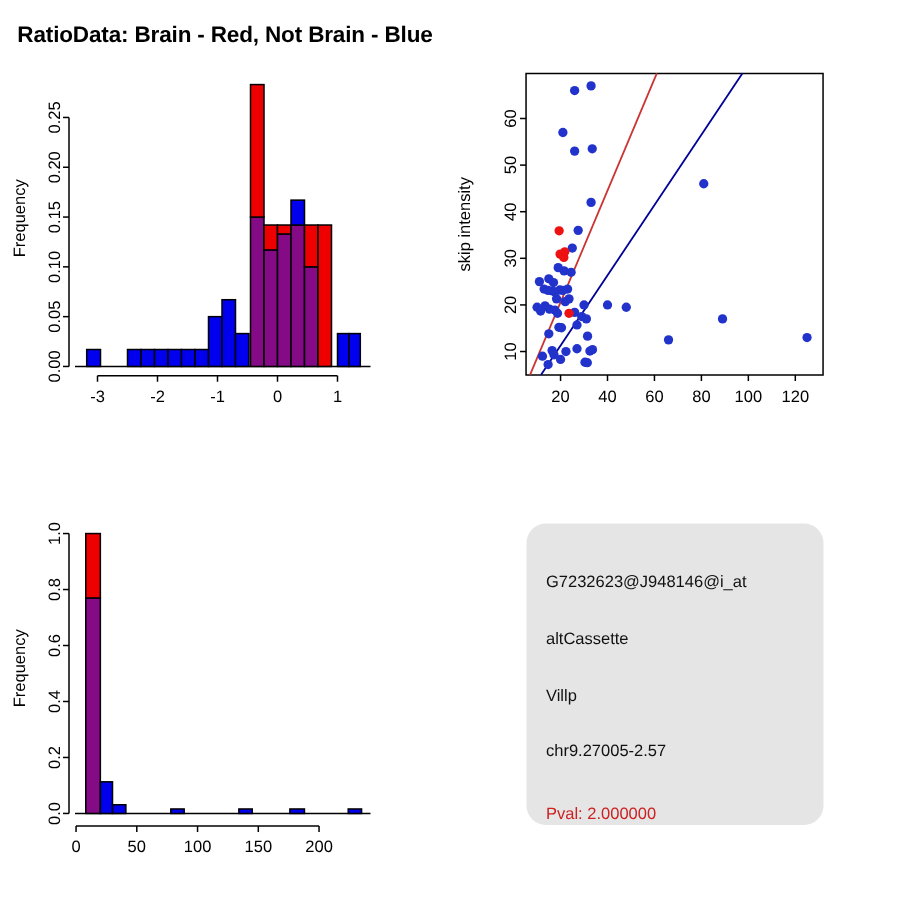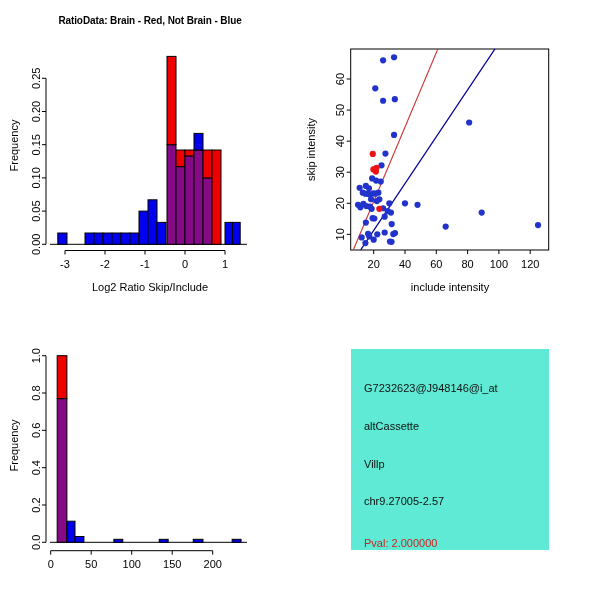--- a/index.html
+++ b/index.html
@@ -4,21 +4,21 @@
 <style>
   html,body{margin:0;padding:0;}
   body{width:600px;height:600px;background:#fff;position:relative;
        font-family:"Liberation Sans",sans-serif;overflow:hidden;}
   .panel{position:absolute;width:300px;height:300px;}
   #p1{left:0;top:0}
   #p2{left:300px;top:0}
   #p3{left:0;top:300px}
   #p4{left:300px;top:300px}
   .chart-title{position:absolute;left:0;top:15px;width:300px;text-align:center;
-       font-weight:bold;font-size:10px;letter-spacing:-0.1px;color:#000;white-space:nowrap;}
+       font-weight:bold;font-size:15px;letter-spacing:-0.1px;color:#000;white-space:nowrap;}
   .x-label{position:absolute;left:0;top:281px;width:300px;text-align:center;
        font-size:11px;color:#000;}
   .y-label{position:absolute;width:200px;height:13px;left:-86px;top:139px;
        text-align:center;font-size:11px;color:#000;transform:rotate(-90deg);}
   #p2 .y-label{left:-89px;top:143px;}
   svg.plot{position:absolute;left:0;top:0;}
   .info-box{position:absolute;left:51px;top:49px;width:198px;height:201px;}
   .info-line{position:absolute;left:13px;font-size:11px;white-space:nowrap;}
 </style>
 </head>
@@ -69,21 +69,20 @@
       <text x="40" y="211.10000000000002" text-anchor="middle" font-size="11px" font-family="&quot;Liberation Sans&quot;,sans-serif" fill="#000" transform="rotate(-90 40 211.10000000000002)">0.05</text>
       <line x1="46" y1="177.9" x2="42" y2="177.9" stroke="#000"></line>
       <text x="40" y="177.9" text-anchor="middle" font-size="11px" font-family="&quot;Liberation Sans&quot;,sans-serif" fill="#000" transform="rotate(-90 40 177.9)">0.10</text>
       <line x1="46" y1="144.70000000000002" x2="42" y2="144.70000000000002" stroke="#000"></line>
       <text x="40" y="144.70000000000002" text-anchor="middle" font-size="11px" font-family="&quot;Liberation Sans&quot;,sans-serif" fill="#000" transform="rotate(-90 40 144.70000000000002)">0.15</text>
       <line x1="46" y1="111.5" x2="42" y2="111.5" stroke="#000"></line>
       <text x="40" y="111.5" text-anchor="middle" font-size="11px" font-family="&quot;Liberation Sans&quot;,sans-serif" fill="#000" transform="rotate(-90 40 111.5)">0.20</text>
       <line x1="46" y1="78.30000000000001" x2="42" y2="78.30000000000001" stroke="#000"></line>
       <text x="40" y="78.30000000000001" text-anchor="middle" font-size="11px" font-family="&quot;Liberation Sans&quot;,sans-serif" fill="#000" transform="rotate(-90 40 78.30000000000001)">0.25</text>
     </svg>
-  <div class="x-label">Log2 Ratio Skip/Include</div>
   <div class="y-label">Frequency</div>
 </div>
 
 <div class="panel" id="p2">
   <svg class="plot" id="svg-scatter" width="300" height="300" viewBox="0 0 300 300">
       <rect x="50.7" y="49" width="198" height="201" fill="none" stroke="#000"></rect>
       <line x1="53.355000000000004" y1="249.88500000000002" x2="137.865" y2="48.862099999999984" stroke="#CC3333" stroke-width="1.2"></line>
       <line x1="60.7105" y1="249.88500000000002" x2="194.9875" y2="48.862099999999984" stroke="#000099" stroke-width="1.2"></line>
       <circle cx="83.09" cy="60.358" r="3.1" fill="#2233CC"></circle>
       <circle cx="94.045" cy="57.251" r="3.1" fill="#2233CC"></circle>
@@ -164,21 +163,20 @@
       <text x="44" y="203.28" text-anchor="middle" font-size="11px" font-family="&quot;Liberation Sans&quot;,sans-serif" fill="#000" transform="rotate(-90 44 203.28)">20</text>
       <line x1="50.7" y1="172.21" x2="46.7" y2="172.21" stroke="#000"></line>
       <text x="44" y="172.21" text-anchor="middle" font-size="11px" font-family="&quot;Liberation Sans&quot;,sans-serif" fill="#000" transform="rotate(-90 44 172.21)">30</text>
       <line x1="50.7" y1="141.14" x2="46.7" y2="141.14" stroke="#000"></line>
       <text x="44" y="141.14" text-anchor="middle" font-size="11px" font-family="&quot;Liberation Sans&quot;,sans-serif" fill="#000" transform="rotate(-90 44 141.14)">40</text>
       <line x1="50.7" y1="110.07" x2="46.7" y2="110.07" stroke="#000"></line>
       <text x="44" y="110.07" text-anchor="middle" font-size="11px" font-family="&quot;Liberation Sans&quot;,sans-serif" fill="#000" transform="rotate(-90 44 110.07)">50</text>
       <line x1="50.7" y1="79" x2="46.7" y2="79" stroke="#000"></line>
       <text x="44" y="79" text-anchor="middle" font-size="11px" font-family="&quot;Liberation Sans&quot;,sans-serif" fill="#000" transform="rotate(-90 44 79)">60</text>
     </svg>
-  <div class="x-label">include intensity</div>
   <div class="y-label">skip intensity</div>
 </div>
 
 <div class="panel" id="p3">
   <svg class="plot" id="svg-hist2" width="300" height="300" viewBox="0 0 300 300">
       <line x1="50" y1="242.3" x2="247" y2="242.3" stroke="#000"></line>
       <rect x="57.18000000000001" y="98.61800000000002" width="9.719999999999999" height="143.682" fill="#850A85" stroke="#000" stroke-width="1"></rect>
       <rect x="57.18000000000001" y="55.70000000000002" width="9.719999999999999" height="42.918000000000006" fill="#EE0000" stroke="#000" stroke-width="1"></rect>
       <rect x="66.9" y="221.2142" width="8.099999999999994" height="21.085800000000006" fill="#0000EE" stroke="#000" stroke-width="1"></rect>
       <rect x="75" y="236.5154" width="8.909999999999997" height="5.784600000000012" fill="#0000EE" stroke="#000" stroke-width="1"></rect>
@@ -208,20 +206,20 @@
       <text x="40" y="130.34000000000003" text-anchor="middle" font-size="11px" font-family="&quot;Liberation Sans&quot;,sans-serif" fill="#000" transform="rotate(-90 40 130.34000000000003)">0.6</text>
       <line x1="46" y1="93.02000000000001" x2="42" y2="93.02000000000001" stroke="#000"></line>
       <text x="40" y="93.02000000000001" text-anchor="middle" font-size="11px" font-family="&quot;Liberation Sans&quot;,sans-serif" fill="#000" transform="rotate(-90 40 93.02000000000001)">0.8</text>
       <line x1="46" y1="55.70000000000002" x2="42" y2="55.70000000000002" stroke="#000"></line>
       <text x="40" y="55.70000000000002" text-anchor="middle" font-size="11px" font-family="&quot;Liberation Sans&quot;,sans-serif" fill="#000" transform="rotate(-90 40 55.70000000000002)">1.0</text>
     </svg>
   <div class="y-label">Frequency</div>
 </div>
 
 <div class="panel" id="p4">
-  <div class="info-box" id="info-box" style="background: #5eead4;">
+  <div class="info-box" id="info-box" style="background: #e5e5e5; border-radius: 13px;">
     <div class="info-line" style="top: 33px; color: rgb(17, 17, 17);">G7232623@J948146@i_at</div>
     <div class="info-line" style="top: 71px; color: rgb(17, 17, 17);">altCassette</div>
     <div class="info-line" style="top: 109px; color: rgb(17, 17, 17);">Villp</div>
     <div class="info-line" style="top: 146px; color: rgb(17, 17, 17);">chr9.27005-2.57</div>
     <div class="info-line" style="top: 173px; color: rgb(204, 34, 34); margin-top: 15px;">Pval: 2.000000</div>
   </div>
 </div>
 
 </body></html>

